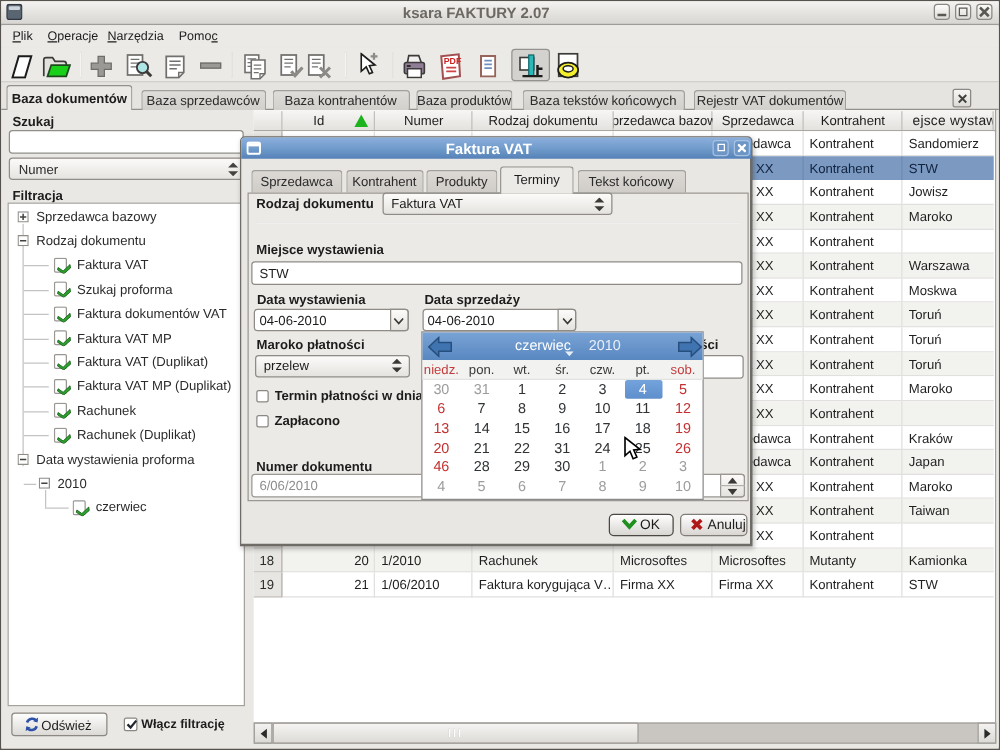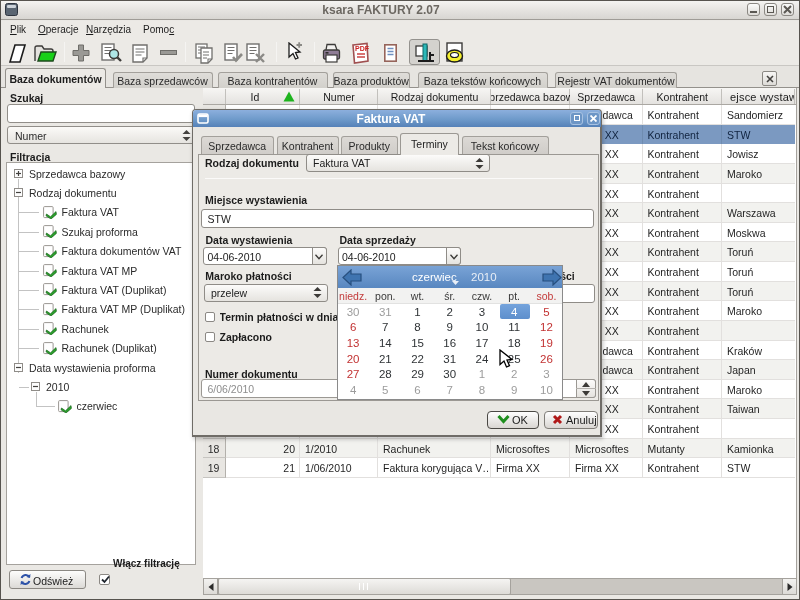--- a/index.html
+++ b/index.html
@@ -214,21 +214,21 @@
     <path d="M10.5 4 A 4.4 4.4 0 0 0 2.6 5" fill="none" stroke="#2d52a8" stroke-width="2"></path>
     <path d="M11.5 1 L11 5 L7.5 4 Z" fill="#2d52a8"></path>
     <path d="M2.5 9 A 4.4 4.4 0 0 0 10.4 8" fill="none" stroke="#2d52a8" stroke-width="2"></path>
     <path d="M1.5 12 L2 8 L5.5 9 Z" fill="#2d52a8"></path>
   </svg>
 <div style="position:absolute;left:33px;top:574.5px;font-size:10.5px;color:#1c1c1c;">Odśwież</div>
 <div style="position:absolute;left:99px;top:573.5px;width:11px;height:11px;background:#fff;border:1px solid #8b8883;border-radius:2px;"></div>
 <svg class="ab" style="left:100px;top:574px" width="11" height="11" viewBox="0 0 11 11">
     <path d="M2 5.5 L4.5 8 L9 2.5" fill="none" stroke="#20262e" stroke-width="1.8"></path>
   </svg>
-<div style="position:absolute;left:113px;top:558px;font-size:10px;font-weight:bold;color:#1c1c1c;">Włącz filtrację</div>
+<div style="position:absolute;left:113px;top:574px;font-size:10px;font-weight:bold;color:#1c1c1c;">Włącz filtrację</div>
 <div style="position:absolute;left:203px;top:88px;width:594px;height:490px;background:#fff;"></div>
 <div style="position:absolute;left:203px;top:88px;width:594px;height:17px;background:linear-gradient(180deg,#f7f6f4,#e4e2df);border-bottom:1px solid #aaa7a2;"></div>
 <div style="position:absolute;left:225px;top:89px;width:1px;height:15px;background:#c2c0bc;"></div>
 <div style="position:absolute;left:299px;top:89px;width:1px;height:15px;background:#c2c0bc;"></div>
 <div style="position:absolute;left:226px;top:91px;width:58px;height:13px;overflow:hidden;">
     <div style="position:absolute;left:-71.0px;top:0;width:200px;text-align:center;font-size:10.5px;color:#1c1c1c;white-space:nowrap;">Id</div>
   </div>
 <div style="position:absolute;left:377px;top:89px;width:1px;height:15px;background:#c2c0bc;"></div>
 <div style="position:absolute;left:300px;top:91px;width:78px;height:13px;overflow:hidden;">
     <div style="position:absolute;left:-61.0px;top:0;width:200px;text-align:center;font-size:10.5px;color:#1c1c1c;white-space:nowrap;">Numer</div>
@@ -715,21 +715,21 @@
 <div style="position:absolute;left:465.8571428571429px;top:336.9px;width:32.214285714285715px;text-align:center;font-size:11.5px;color:#2f3336;z-index:22;">17</div>
 <div style="position:absolute;left:498.07142857142856px;top:336.9px;width:32.214285714285715px;text-align:center;font-size:11.5px;color:#2f3336;z-index:22;">18</div>
 <div style="position:absolute;left:530.2857142857142px;top:336.9px;width:32.214285714285715px;text-align:center;font-size:11.5px;color:#c23232;z-index:22;">19</div>
 <div style="position:absolute;left:337.0px;top:352.5px;width:32.214285714285715px;text-align:center;font-size:11.5px;color:#c23232;z-index:22;">20</div>
 <div style="position:absolute;left:369.2142857142857px;top:352.5px;width:32.214285714285715px;text-align:center;font-size:11.5px;color:#2f3336;z-index:22;">21</div>
 <div style="position:absolute;left:401.42857142857144px;top:352.5px;width:32.214285714285715px;text-align:center;font-size:11.5px;color:#2f3336;z-index:22;">22</div>
 <div style="position:absolute;left:433.6428571428571px;top:352.5px;width:32.214285714285715px;text-align:center;font-size:11.5px;color:#2f3336;z-index:22;">31</div>
 <div style="position:absolute;left:465.8571428571429px;top:352.5px;width:32.214285714285715px;text-align:center;font-size:11.5px;color:#2f3336;z-index:22;">24</div>
 <div style="position:absolute;left:498.07142857142856px;top:352.5px;width:32.214285714285715px;text-align:center;font-size:11.5px;color:#2f3336;z-index:22;">25</div>
 <div style="position:absolute;left:530.2857142857142px;top:352.5px;width:32.214285714285715px;text-align:center;font-size:11.5px;color:#c23232;z-index:22;">26</div>
-<div style="position:absolute;left:337.0px;top:368.09999999999997px;width:32.214285714285715px;text-align:center;font-size:11.5px;color:#c23232;z-index:22;">27</div>
+<div style="position:absolute;left:337.0px;top:368.09999999999997px;width:32.214285714285715px;text-align:center;font-size:11.5px;color:#c23232;z-index:22;">46</div>
 <div style="position:absolute;left:369.2142857142857px;top:368.09999999999997px;width:32.214285714285715px;text-align:center;font-size:11.5px;color:#2f3336;z-index:22;">28</div>
 <div style="position:absolute;left:401.42857142857144px;top:368.09999999999997px;width:32.214285714285715px;text-align:center;font-size:11.5px;color:#2f3336;z-index:22;">29</div>
 <div style="position:absolute;left:433.6428571428571px;top:368.09999999999997px;width:32.214285714285715px;text-align:center;font-size:11.5px;color:#2f3336;z-index:22;">30</div>
 <div style="position:absolute;left:465.8571428571429px;top:368.09999999999997px;width:32.214285714285715px;text-align:center;font-size:11.5px;color:#9c9c9c;z-index:22;">1</div>
 <div style="position:absolute;left:498.07142857142856px;top:368.09999999999997px;width:32.214285714285715px;text-align:center;font-size:11.5px;color:#9c9c9c;z-index:22;">2</div>
 <div style="position:absolute;left:530.2857142857142px;top:368.09999999999997px;width:32.214285714285715px;text-align:center;font-size:11.5px;color:#9c9c9c;z-index:22;">3</div>
 <div style="position:absolute;left:337.0px;top:383.7px;width:32.214285714285715px;text-align:center;font-size:11.5px;color:#9c9c9c;z-index:22;">4</div>
 <div style="position:absolute;left:369.2142857142857px;top:383.7px;width:32.214285714285715px;text-align:center;font-size:11.5px;color:#9c9c9c;z-index:22;">5</div>
 <div style="position:absolute;left:401.42857142857144px;top:383.7px;width:32.214285714285715px;text-align:center;font-size:11.5px;color:#9c9c9c;z-index:22;">6</div>
 <div style="position:absolute;left:433.6428571428571px;top:383.7px;width:32.214285714285715px;text-align:center;font-size:11.5px;color:#9c9c9c;z-index:22;">7</div>

